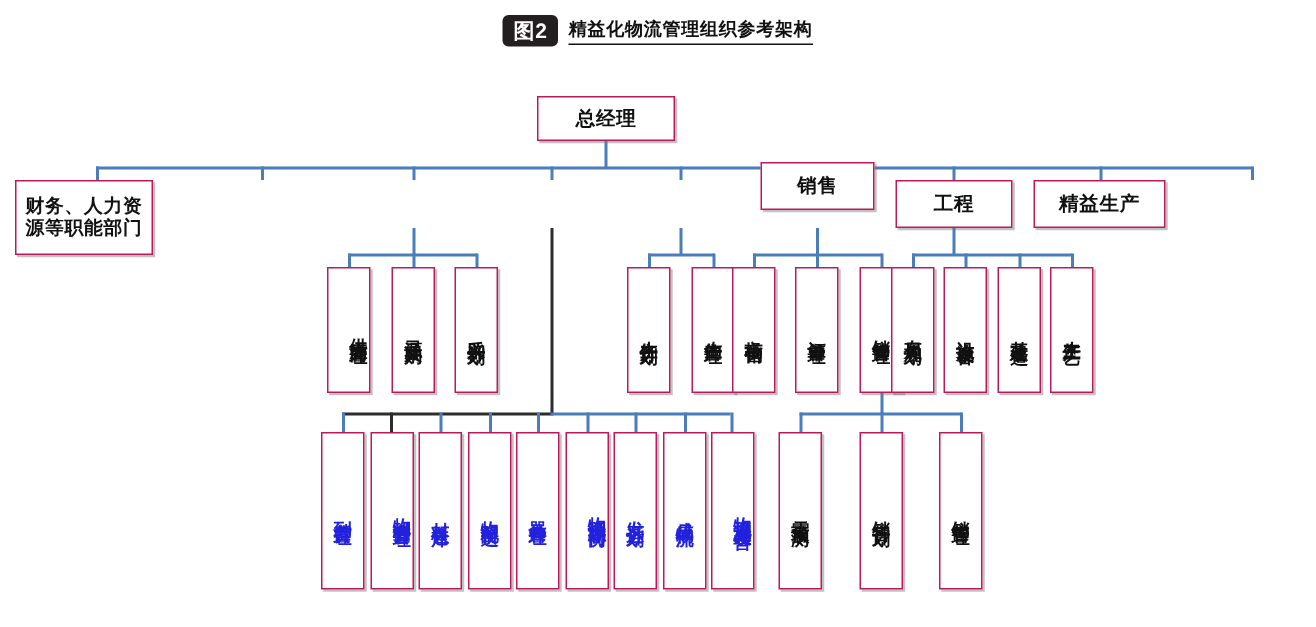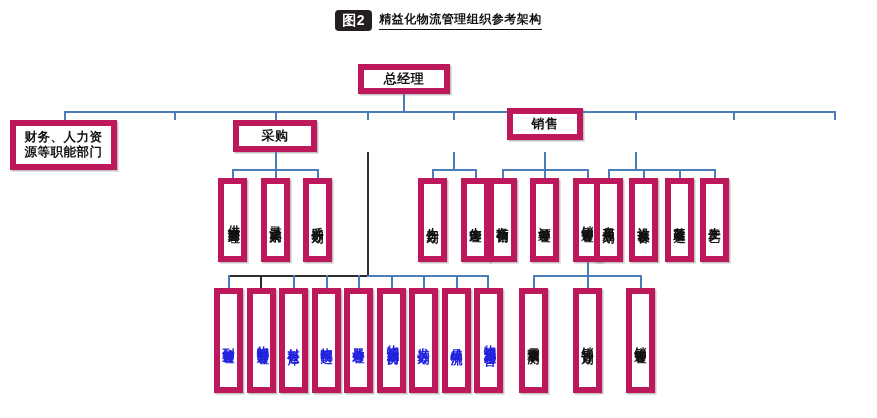--- a/index.html
+++ b/index.html
@@ -50,21 +50,21 @@
     border-bottom: 1.6px solid #111111;
     padding-bottom: 1px;
     letter-spacing: 0.5px;
   }
 
   
   .node {
     position: absolute;
     box-sizing: border-box;
     background: #ffffff;
-    border: 6px solid #be185d;
+    border: 1px solid #be185d;
     box-shadow: 1.5px 1.5px 0 rgba(120,120,120,0.45);
     display: flex;
     align-items: center;
     justify-content: center;
     text-align: left;
     color: #111111;
     font-weight: bold;
     line-height: 1.18;
     z-index: 5;
   }
@@ -132,37 +132,40 @@
   <div class="ln" style="left:64px;  top:111px; width:1.6px; height:9px;"></div>
   <div class="ln" style="left:174px; top:111px; width:1.6px; height:9px;"></div>
   <div class="ln" style="left:275px; top:111px; width:1.6px; height:9px;"></div>
   <div class="ln" style="left:367px; top:111px; width:1.6px; height:9px;"></div>
   <div class="ln" style="left:453px; top:111px; width:1.6px; height:9px;"></div>
   <div class="ln" style="left:544px; top:111px; width:1.6px; height:9px;"></div>
   <div class="ln" style="left:635px; top:111px; width:1.6px; height:9px;"></div>
   <div class="ln" style="left:733px; top:111px; width:1.6px; height:9px;"></div>
   <div class="ln" style="left:834px; top:111px; width:1.6px; height:9px;"></div>
 
-  <div class="node h small" style="left:10px; top:120px; width:107px; height:50px; flex-direction:column;">
+  <div class="node h small" style="left:10px; top:120px; width:92px; height:50px; flex-direction:column;">
     <span>财务、人力资</span>
     <span>源等职能部门</span>
   </div>
 
 
-  <div class="node h" style="left:233px; top:120px; width:84px; height:32px;">
-    <span>采购</span>
-  </div>
 
 
 
   <div class="node h" style="left:507px; top:108px; width:76px; height:32px;">
     <span>销售</span>
   </div>
 
-
+  <div class="node h" style="left:597px; top:120px; width:78px; height:32px;">
+    <span>工程</span>
+  </div>
+
+  <div class="node h" style="left:689px; top:120px; width:88px; height:32px;">
+    <span>精益生产</span>
+  </div>
 
 
   <div class="ln" style="left:275px; top:152px; width:1.6px; height:18px;"></div>
   <div class="ln" style="left:232px; top:169px; width:86px; height:1.6px;"></div>
   <div class="ln" style="left:232px; top:169px; width:1.6px; height:10px;"></div>
   <div class="ln" style="left:275px; top:169px; width:1.6px; height:10px;"></div>
   <div class="ln" style="left:317px; top:169px; width:1.6px; height:10px;"></div>
 
   <div class="node v" style="left:218px; top:178px; width:29px; height:84px;">
     <span>供应商管理</span>

